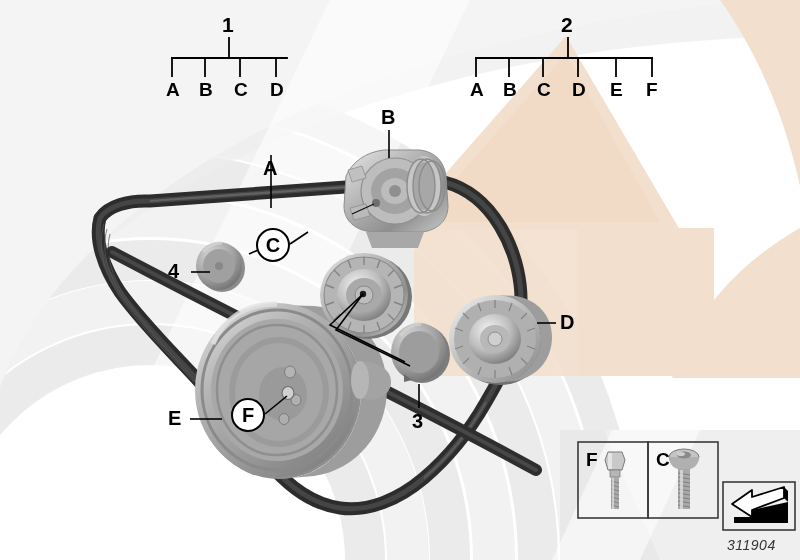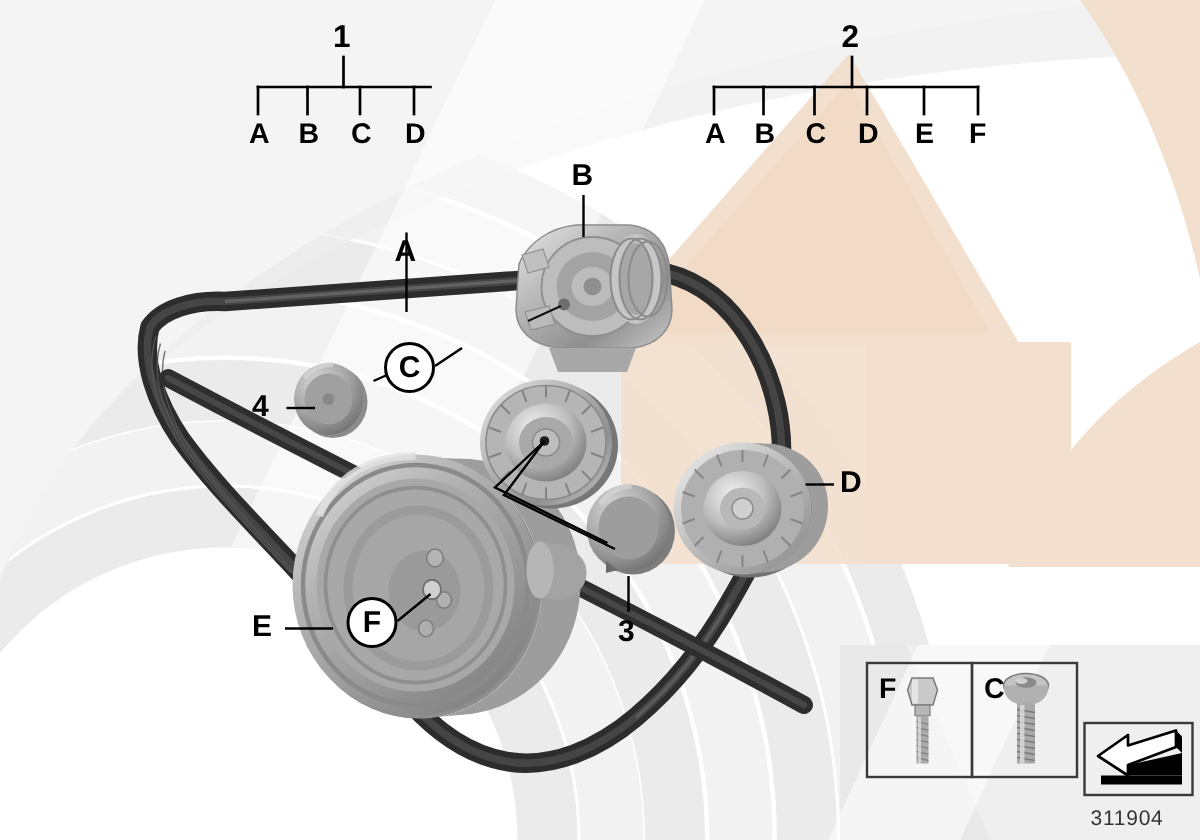--- a/index.html
+++ b/index.html
@@ -41,20 +41,21 @@
   }
   .lbl-legend {
     font-size: 19px;
   }
   .partnum {
     position: absolute;
     font-family: "Liberation Sans", sans-serif;
     font-size: 14px;
     color: #333333;
     letter-spacing: 0.5px;
+    font-style: italic;
   }
   .circ {
     position: absolute;
     border: 2.2px solid #000;
     border-radius: 50%;
     background: #ffffff;
     display: flex;
     align-items: center;
     justify-content: center;
     font-family: "Liberation Sans", sans-serif;

